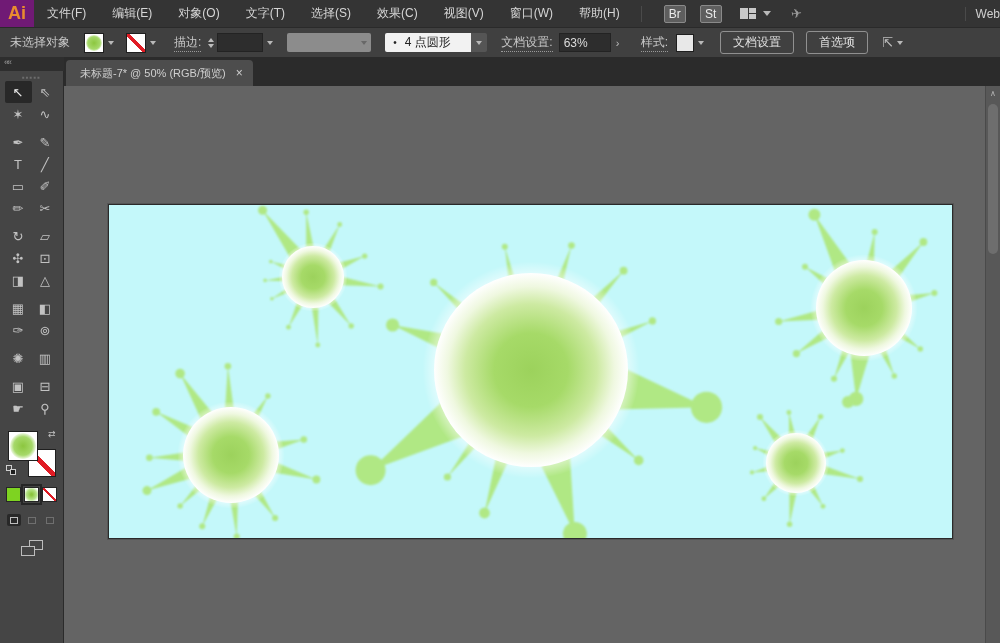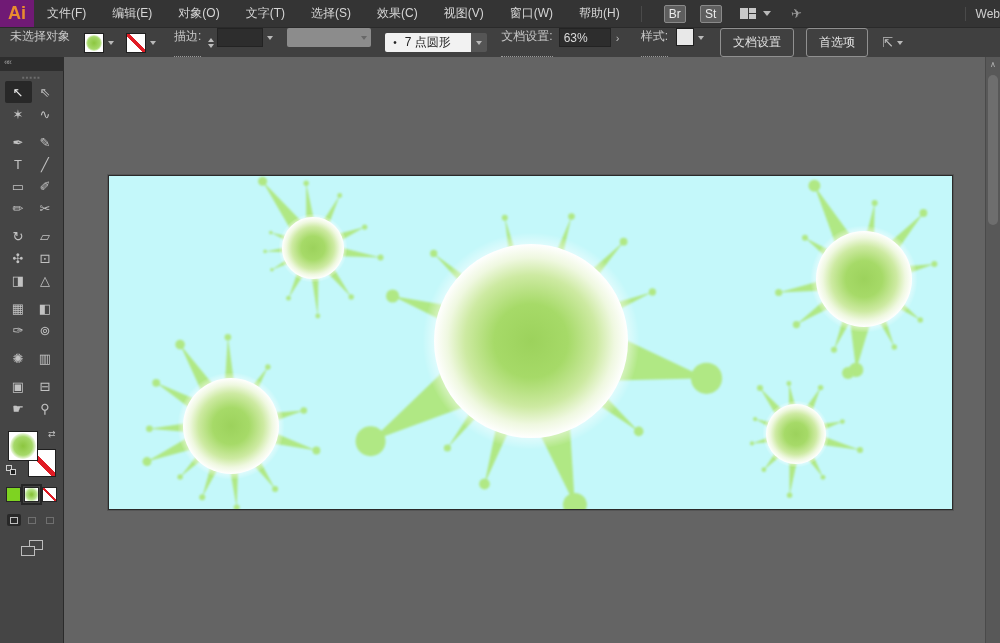--- a/index.html
+++ b/index.html
@@ -16,21 +16,21 @@
   .ws-icon .p1 { width:8px; height:11px; background:#c9c9c9; }
   .ws-icon .pcol { display:flex; flex-direction:column; gap:1px; }
   .ws-icon .p2 { width:7px; height:5px; background:#c9c9c9; }
   .chev { width:0; height:0; border-left:4px solid transparent; border-right:4px solid transparent; border-top:5px solid #b9b9b9; display:inline-block; }
   .chev.small { border-left-width:3px; border-right-width:3px; border-top-width:4px; }
   .share-icon { margin-left:20px; color:#9a9a9a; font-size:13px; transform:rotate(-8deg); }
   .spacer { flex:1; }
   .ws-label { color:#d0d0d0; padding-left:10px; border-left:1px solid #4a4a4a; margin-right:0; }
 
   
-  .controlbar { height:30px; background:#404040; border-top:1px solid #2a2a2a; display:flex; color:#c8c8c8; font-size:12px; flex:0 0 auto; }
+  .controlbar { height:30px; background:#404040; border-top:1px solid #2a2a2a; display:flex; align-items:center; color:#c8c8c8; font-size:12px; flex:0 0 auto; }
   .cb-label { margin:0 6px; white-space:nowrap; }
   .cb-link { margin:0 4px; white-space:nowrap; border-bottom:1px dotted #9a9a9a; cursor:pointer; }
   .swatch-combo { display:flex; align-items:center; margin-left:8px; }
   .swatch-box { width:20px; height:20px; background:#fff; border:1px solid #1f1f1f; position:relative; }
   .fill-dot { position:absolute; inset:1px; border-radius:50%; background:radial-gradient(circle, #8cc63f 0%, #a6d96a 55%, rgba(166,217,106,0) 78%); }
   .none-slash { position:absolute; inset:0; background:linear-gradient(to top right, transparent 44%, #e01b24 44%, #e01b24 56%, transparent 56%); }
   .combo-arrow { width:14px; height:20px; display:flex; align-items:center; justify-content:center; }
   .stepper { display:flex; flex-direction:column; justify-content:center; gap:2px; margin:0 3px; }
   .tri-up { width:0; height:0; border-left:3px solid transparent; border-right:3px solid transparent; border-bottom:4px solid #bdbdbd; }
   .tri-dn { width:0; height:0; border-left:3px solid transparent; border-right:3px solid transparent; border-top:4px solid #bdbdbd; }
@@ -159,21 +159,21 @@
     <div class="dark-field sw-combo"></div>
     <div class="combo-arrow">
         <span class="chev small"></span>
       </div>
     <div class="profile-combo">
         <span class="chev small"></span>
       </div>
     <div class="brush-combo">
       <div class="brush-face">
         <span class="bdot">•</span>
-        <span>7 点圆形</span>
+        <span>4 点圆形</span>
       </div>
       <div class="brush-arrow-btn">
           <span class="chev small"></span>
         </div>
     </div>
     <div class="cb-link" style="margin-left:14px">文档设置:</div>
     <div class="dark-field opacity-field">63%</div>
     <div class="expand-btn">›</div>
     <div class="cb-link" style="margin-left:16px">样式:</div>
     <div class="style-swatch"></div>
@@ -317,20 +317,26 @@
         </div>
 
         <div class="screen-mode">
           <span class="r2"></span>
             <span class="r1"></span>
         </div>
       </div>
     </div>
 
     <div class="docarea">
+      <div class="tabbar">
+        <div class="doctab">
+          <span>未标题-7* @ 50% (RGB/预览)</span>
+          <span class="close">×</span>
+        </div>
+      </div>
       <div class="canvas">
         <div class="artboard">
             <svg xmlns="http://www.w3.org/2000/svg" width="845" height="335">
               <defs>
                 <radialGradient id="cellGrad">
                   <stop offset="0%" stop-color="#9cd25c"></stop>
                   <stop offset="38%" stop-color="#a6da68"></stop>
                   <stop offset="68%" stop-color="#cdeaa2"></stop>
                   <stop offset="86%" stop-color="#eff8e0"></stop>
                   <stop offset="100%" stop-color="#ffffff"></stop>

